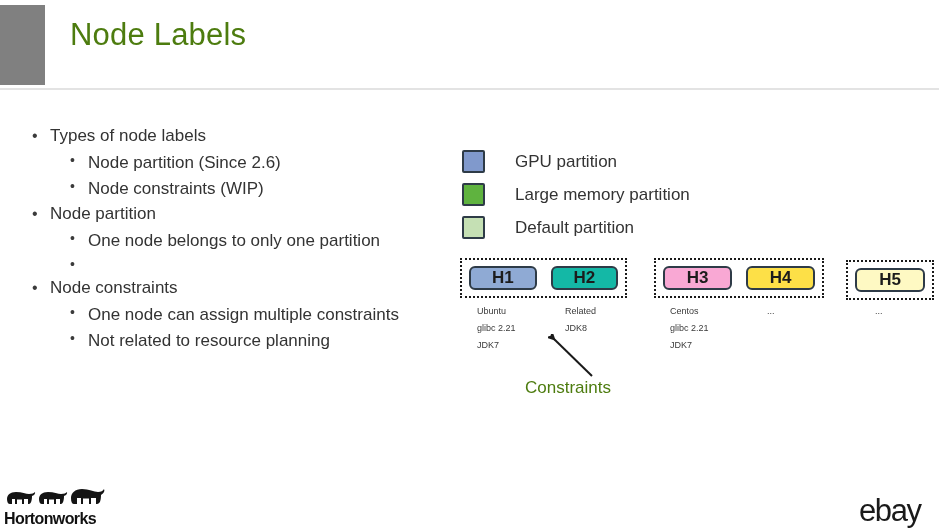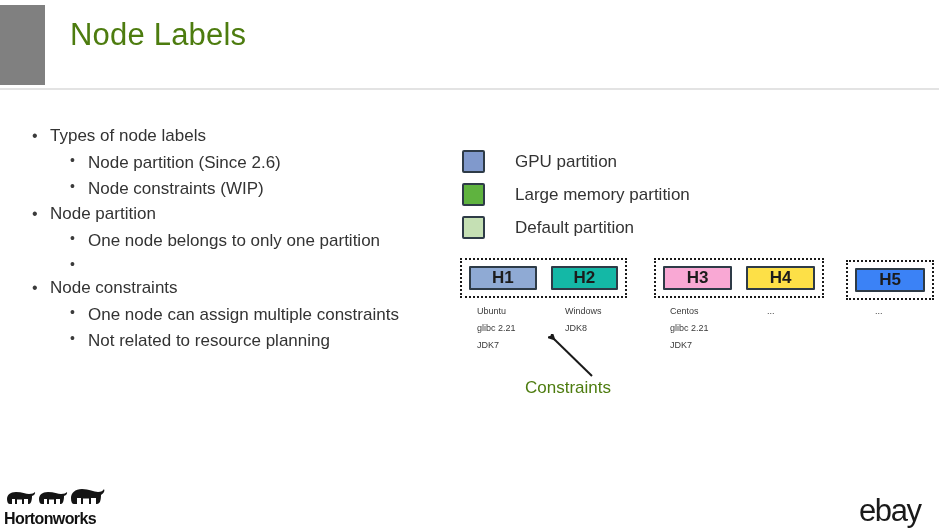--- a/index.html
+++ b/index.html
@@ -123,21 +123,21 @@
     display: flex;
     align-items: center;
   }
   #partition-group-0 { left: 5px;   top: 0px; width: 167px; }
   #partition-group-1 { left: 199px; top: 0px; width: 170px; }
   #partition-group-2 { left: 391px; top: 2px; width: 88px;  }
 
   .node-box {
     height: 24px;
     border: 2px solid #2e3b47;
-    border-radius: 1px;
+    border-radius: 6px;
     box-sizing: border-box;
     display: flex;
     align-items: center;
     justify-content: center;
     font-size: 17px;
     font-weight: 700;
     color: #1c1c1c;
     margin: 0 7px;
     flex: 1 1 auto;
   }
@@ -279,31 +279,31 @@
     <div class="node-box" style="background-color: rgb(143, 170, 212);">H1</div>
     <div class="node-box" style="background-color: #14b8a6; text-align: center;">H2</div>
   </div>
 
   <div class="partition-group" id="partition-group-1">
     <div class="node-box" style="background-color: #f9a8d4;">H3</div>
     <div class="node-box" style="background-color: #fde047;">H4</div>
   </div>
 
   <div class="partition-group" id="partition-group-2">
-    <div class="node-box" style="background-color: #3b82f6; text-align: right;">H5</div>
+    <div class="node-box" style="background-color: #fef9c3; text-align: right;">H5</div>
   </div>
 
   <div class="node-meta" id="node-meta-0">
     <div>Ubuntu</div>
     <div>glibc 2.21</div>
     <div>JDK7</div>
   </div>
 
   <div class="node-meta" id="node-meta-1">
-    <div>Windows</div>
+    <div>Related</div>
     <div>JDK8</div>
   </div>
 
   <div class="node-meta" id="node-meta-2">
     <div>Centos</div>
     <div>glibc 2.21</div>
     <div>JDK7</div>
   </div>
 
   <div class="node-meta" id="node-meta-3">

